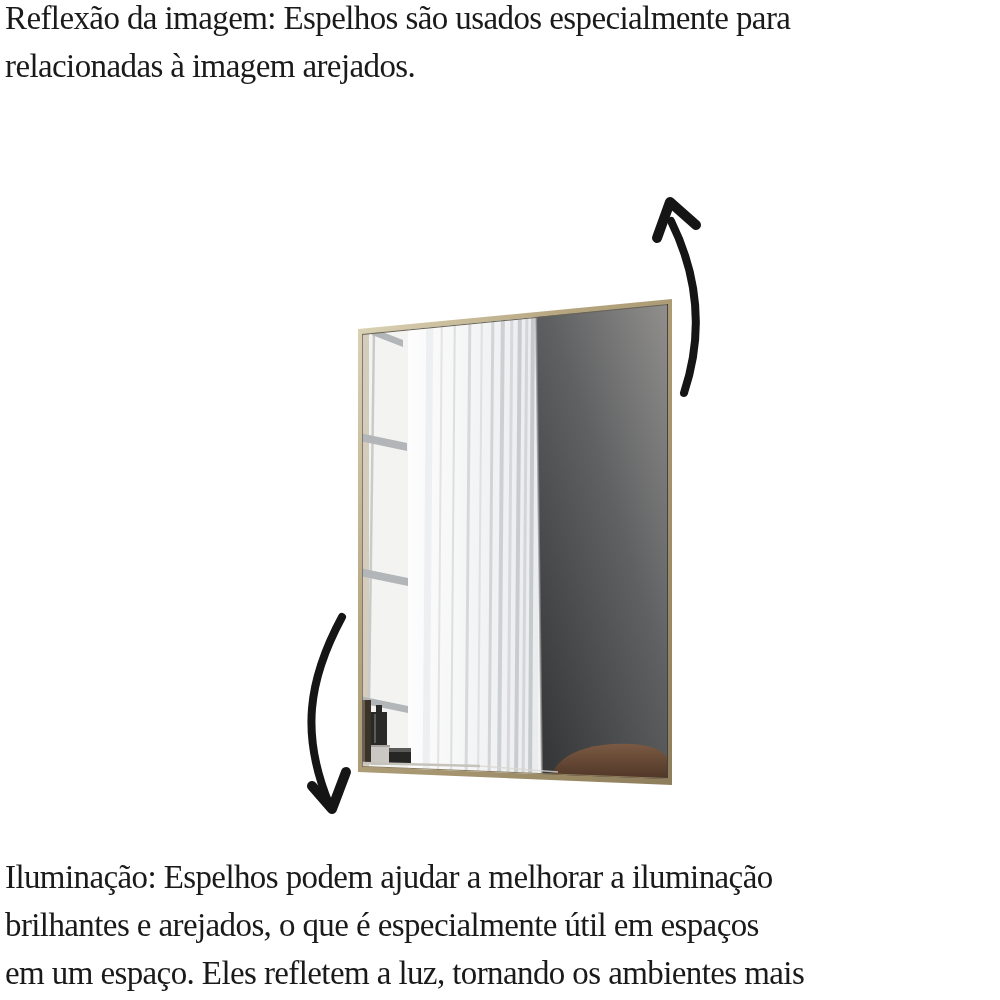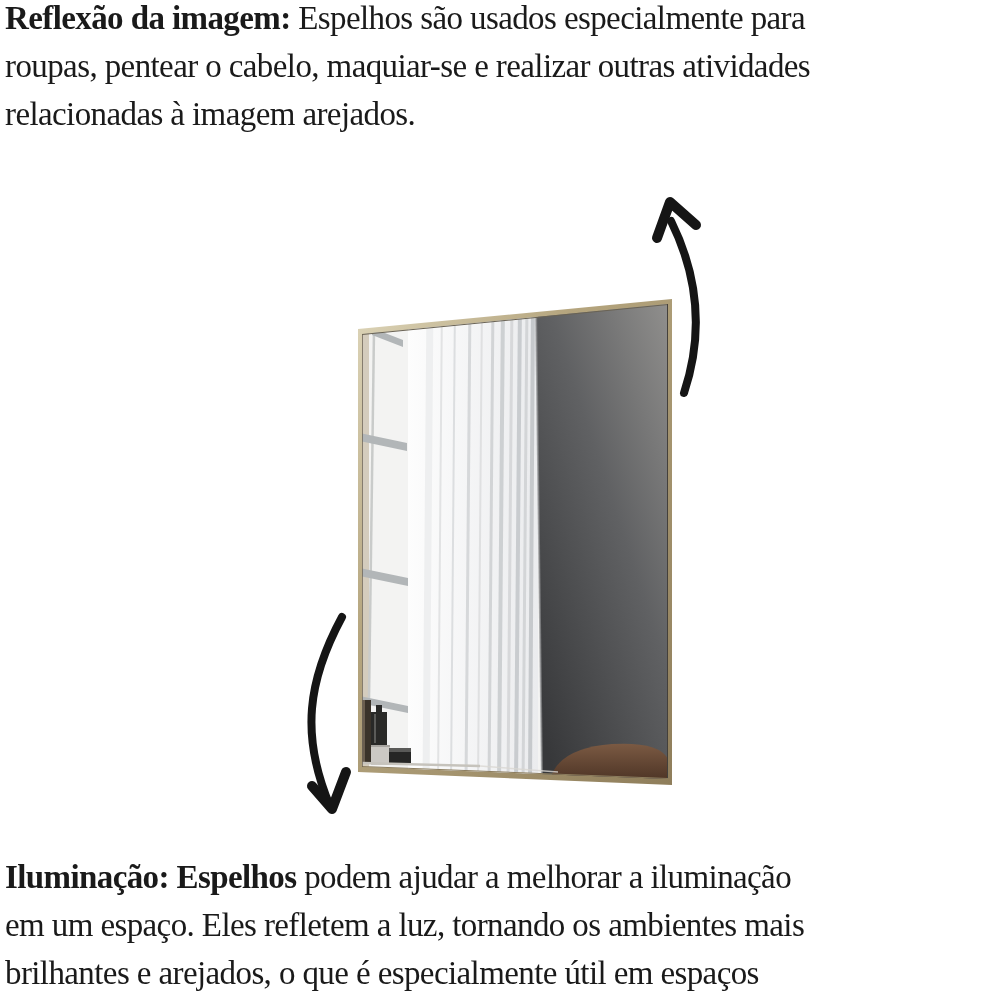--- a/index.html
+++ b/index.html
@@ -6,31 +6,30 @@
   body{
     width:1000px;height:1000px;position:relative;overflow:hidden;
     background:#ffffff;color:#1a1a1a;
     font-family:"Liberation Serif", serif;
   }
   .para{
     position:absolute;left:5px;
     font-size:33px;line-height:48px;letter-spacing:-0.6px;
     white-space:nowrap;color:#1a1a1a;
   }
-  .para b{font-weight:bold;}
+  .para b{font-weight:normal;}
   #reflection-paragraph{top:-6px;}
   #illumination-paragraph{top:853px;}
   #mirror-figure{position:absolute;left:290px;top:180px;}
 </style>
 </head>
 <body style="background: rgb(255, 255, 255); color: rgb(26, 26, 26);">
 
 <div class="para" id="reflection-paragraph">
   <div><b>Reflexão da imagem:</b><span> Espelhos são usados especialmente para</span></div>
-  <div>roupas, pentear o cabelo, maquiar-se e realizar outras atividades</div>
   <div>relacionadas à imagem arejados.</div>
 </div>
 
 <svg id="mirror-figure" width="470" height="640" viewBox="0 0 470 640" aria-hidden="true">
   <defs>
     <linearGradient id="frameG" x1="0" y1="0" x2="1" y2="1">
       <stop offset="0" stop-color="#ded6ba"></stop>
       <stop offset="0.35" stop-color="#b5a57e"></stop>
       <stop offset="1" stop-color="#8f7e5b"></stop>
     </linearGradient>
@@ -118,15 +117,15 @@
   </g>
 
   <g fill="none" style="stroke:var(--arrow,#151515)" stroke-linecap="round" stroke-linejoin="round">
     <path d="M 52 437 C 18 500 10 555 40 626" stroke-width="8"></path>
     <path d="M 22 606 L 42 629 L 56 592" stroke-width="10"></path>
   </g>
 </svg>
 
 <div class="para" id="illumination-paragraph">
   <div><b>Iluminação: Espelhos</b><span> podem ajudar a melhorar a iluminação</span></div>
+  <div>brilhantes e arejados, o que é especialmente útil em espaços</div>
   <div>em um espaço. Eles refletem a luz, tornando os ambientes mais</div>
-  <div>brilhantes e arejados, o que é especialmente útil em espaços</div>
 </div>
 
 </body></html>

